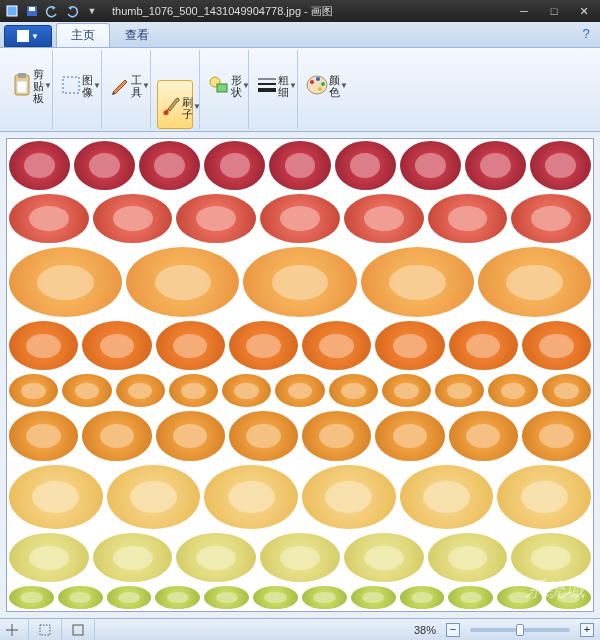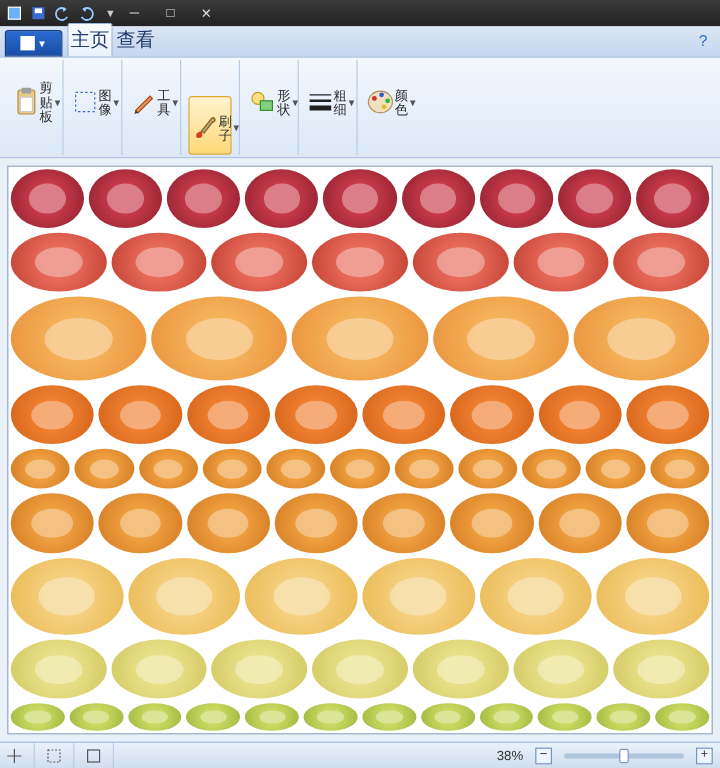--- a/index.html
+++ b/index.html
@@ -6,21 +6,21 @@
   body { width: 600px; height: 640px; overflow: hidden; background: #fff; }
   .titlebar { height: 22px; background: linear-gradient(#3a3a3a,#222); color: #ddd; display: flex; align-items: center; font-size: 11px; padding: 0 4px; }
   .titlebar .qat { display: flex; gap: 4px; align-items: center; }
   .titlebar .qat .qicon { width: 16px; height: 16px; display: inline-flex; align-items: center; justify-content: center; color: #9cf; }
   .titlebar .ttl { flex: 1; text-align: left; padding-left: 12px; color: #ddd; }
   .titlebar .winbtns { display: flex; gap: 6px; }
   .titlebar .winbtns span { width: 24px; text-align: center; color: #ddd; cursor: default; }
   .tabrow { height: 26px; background: linear-gradient(#dce6f4,#c4d6ee); display: flex; align-items: flex-end; padding-left: 4px; position: relative; border-bottom: 1px solid #9bb6da; }
   .filebtn { width: 48px; height: 22px; background: linear-gradient(#2a6bd0,#1a4fa8); border: 1px solid #164088; color: #fff; display: flex; align-items: center; justify-content: center; font-size: 11px; border-radius: 3px 3px 0 0; margin-right: 4px; gap: 2px; }
   .filebtn .fileicon { width: 12px; height: 12px; background: #fff; display: inline-block; }
-  .tab { padding: 3px 2px; font-size: 16px; color: #1f3b6e; border: 1px solid transparent; border-bottom: none; cursor: default; }
+  .tab { padding: 3px 14px; font-size: 12px; color: #1f3b6e; border: 1px solid transparent; border-bottom: none; cursor: default; }
   .tab.active { background: linear-gradient(#fafdff,#eaf1fb); border-color: #9bb6da; border-radius: 3px 3px 0 0; }
   .helpicon { position: absolute; right: 6px; top: 4px; width: 16px; height: 16px; color: #2a6bd0; font-size: 13px; text-align: center; }
   .ribbon { height: 84px; background: linear-gradient(#f4f8fd,#dce8f6); border-bottom: 1px solid #9bb6da; display: flex; padding: 2px 4px; }
   .group { border-right: 1px solid #b8cce4; padding: 2px 6px 0 6px; display: flex; flex-direction: column; align-items: center; justify-content: space-between; }
   .gbtn { width: 36px; height: 62px; display: flex; flex-direction: row; align-items: center; justify-content: flex-start; padding-top: 4px; border: 1px solid transparent; border-radius: 3px; }
   .gbtn.sel { background: linear-gradient(#fff3cf,#ffd978); border: 1px solid #e0a82f; margin-top: 28px; }
   .gbtn .ic { width: 24px; height: 24px; display: flex; align-items: center; justify-content: center; }
   .gbtn .glabel { font-size: 11px; color: #2a2a2a; margin-top: 2px; text-align: center; line-height: 12px; }
   .gbtn .dd { font-size: 8px; color: #555; }
   .canvaswrap { position: absolute; top: 132px; left: 0; right: 0; bottom: 22px; background: #e9eff7; padding: 6px; }
@@ -69,20 +69,21 @@
         </svg>
       </span>
     <span class="qicon">
         <svg width="14" height="14">
           <path d="M4 4 A5 5 0 1 1 3 10" fill="none" stroke="#9cf" stroke-width="1.5"></path>
           <path d="M4 4 l3 -1 l-1 3 z" fill="#9cf"></path>
         </svg>
       </span>
     <span class="qicon" style="color:#ccc;font-size:9px">▼</span>
   </div>
+  <div class="ttl"><span>thumb_1076_500_1431049904778.jpg</span> - <span>画图</span></div>
   <div class="winbtns">
     <span>─</span>
     <span>□</span>
     <span>✕</span>
   </div>
 </div>
 
 <div class="tabrow">
   <div class="filebtn">
     <span class="fileicon"></span>
@@ -272,20 +273,21 @@
           <div class="slice"></div>
           <div class="slice"></div>
           <div class="slice"></div>
           <div class="slice"></div>
           <div class="slice"></div>
           <div class="slice"></div>
           <div class="slice"></div>
           <div class="slice"></div>
         </div>
     </div>
+    <div class="watermark">系统域</div>
   </div>
 </div>
 
 <div class="statusbar">
   <div class="sect">
     <span>
         <svg width="12" height="12">
           <line x1="6" y1="0" x2="6" y2="12" stroke="#555"></line>
           <line x1="0" y1="6" x2="12" y2="6" stroke="#555"></line>
         </svg>

